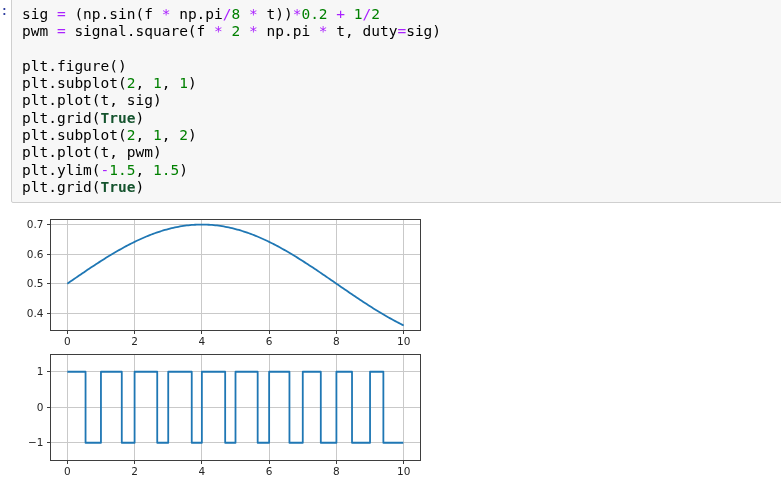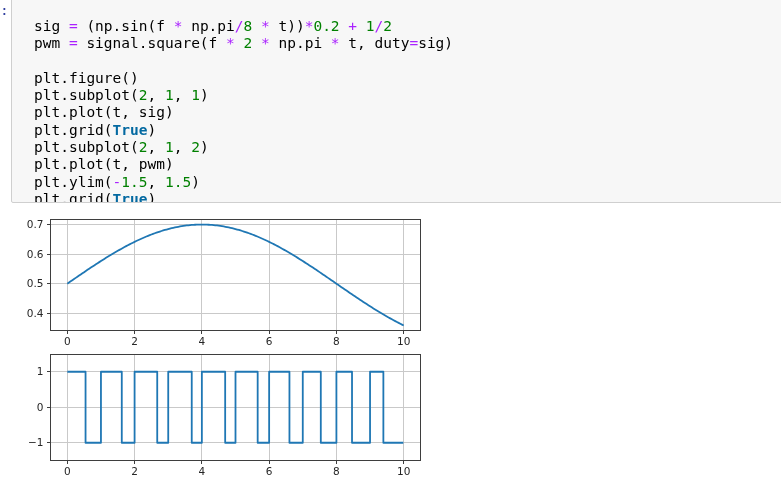--- a/index.html
+++ b/index.html
@@ -12,28 +12,28 @@
     font:14.5px/17.3px "DejaVu Sans Mono","Liberation Mono",monospace;
     color:#303f9f;
   }
   .cell-box{
     position:absolute;left:11px;top:-7px;width:772px;height:210px;
     box-sizing:border-box;background:#f7f7f7;
     border:1px solid #cfcfcf;border-radius:2px;
     padding:8px 0 0 6px;overflow:hidden;
   }
   .code{
-    margin:16px;
+    margin:4px;
     font:14.5px/17.3px "DejaVu Sans Mono","Liberation Mono",monospace;
     color:#000000;
   }
   .code-line{white-space:pre;height:17.3px;}
   .tok-o{color:#aa22ff;}
   .tok-n{color:#008000;}
-  .tok-k{color:#0369a1;font-weight:bold;}
+  .tok-k{color:#14532d;font-weight:bold;}
   .output-area{position:absolute;left:15px;top:212px;width:420px;height:280px;}
   #figure text{font:10.5px "DejaVu Sans",sans-serif;fill:#262626;}
 </style>
 </head>
 <body>
 
 <div>
 
   <div class="prompt">:</div>
 

